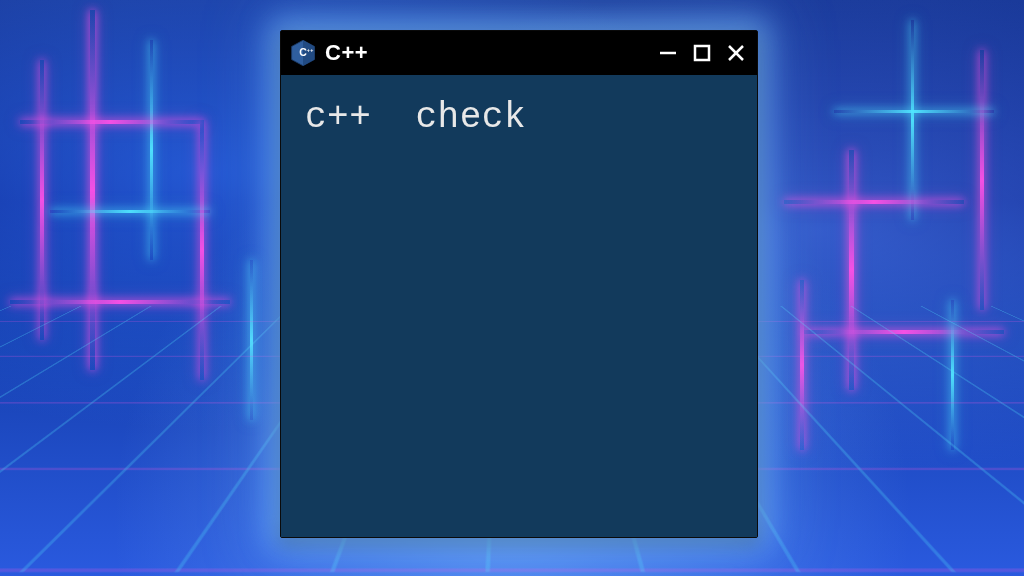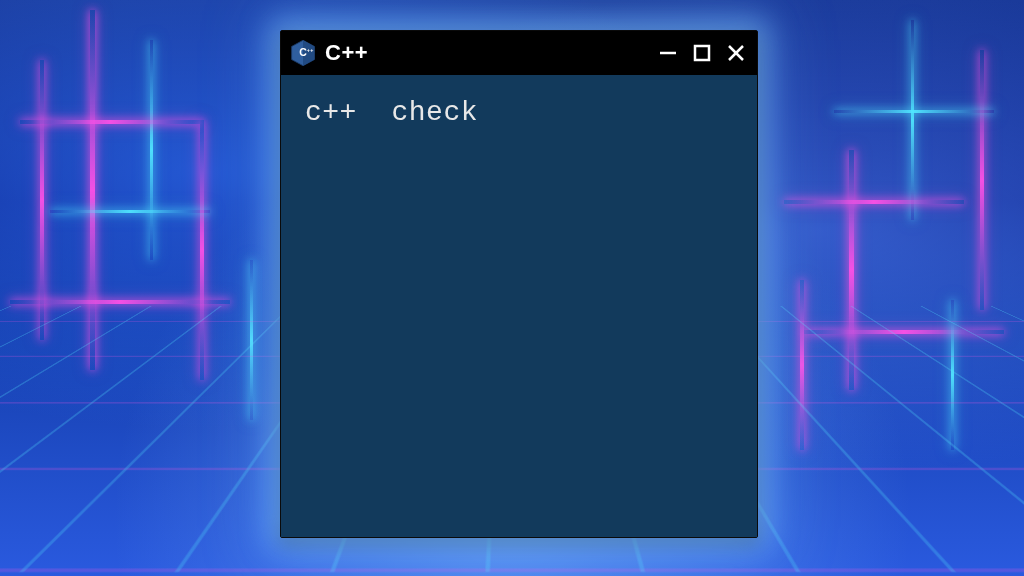--- a/index.html
+++ b/index.html
@@ -120,21 +120,21 @@
     }
     
     .win-btn svg { display: block; }
     
     .content {
       flex: 1;
       background: #123a5c;
       color: #e8e8e8;
       padding: 20px 24px;
       font-family: 'Consolas', 'Menlo', 'Courier New', monospace;
-      font-size: 28px;
+      font-size: 36px;
       letter-spacing: 0.5px;
       white-space: pre;
       line-height: 1.25;
     }
   </style>
 </head>
 <body>
 
 <div class="bg"></div>
 

